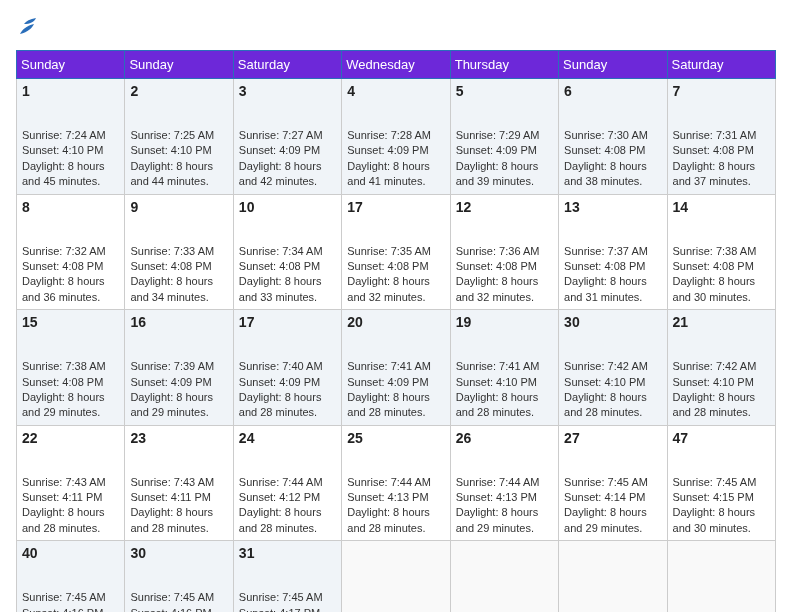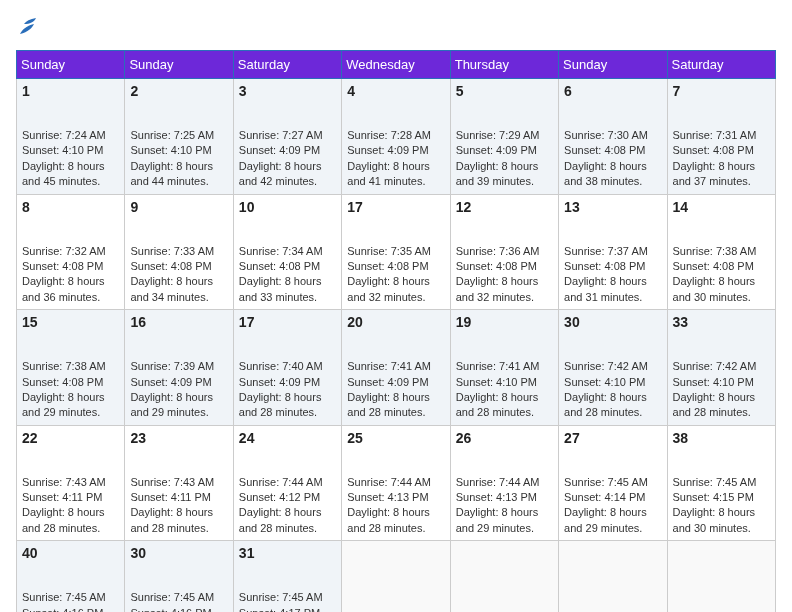--- a/index.html
+++ b/index.html
@@ -204,21 +204,21 @@
         </td>
         <td>
           <span class="day-number">19</span>
           <div class="day-info">Sunrise: 7:41 AM<br>Sunset: 4:10 PM<br>Daylight: 8 hours and 28 minutes.</div>
         </td>
         <td>
           <span class="day-number">30</span>
           <div class="day-info">Sunrise: 7:42 AM<br>Sunset: 4:10 PM<br>Daylight: 8 hours and 28 minutes.</div>
         </td>
         <td>
-          <span class="day-number">33</span>
+          <span class="day-number">21</span>
           <div class="day-info">Sunrise: 7:42 AM<br>Sunset: 4:10 PM<br>Daylight: 8 hours and 28 minutes.</div>
         </td>
       </tr>
       <tr>
         <td>
           <span class="day-number">22</span>
           <div class="day-info">Sunrise: 7:43 AM<br>Sunset: 4:11 PM<br>Daylight: 8 hours and 28 minutes.</div>
         </td>
         <td>
           <span class="day-number">23</span>
@@ -234,21 +234,21 @@
         </td>
         <td>
           <span class="day-number">26</span>
           <div class="day-info">Sunrise: 7:44 AM<br>Sunset: 4:13 PM<br>Daylight: 8 hours and 29 minutes.</div>
         </td>
         <td>
           <span class="day-number">27</span>
           <div class="day-info">Sunrise: 7:45 AM<br>Sunset: 4:14 PM<br>Daylight: 8 hours and 29 minutes.</div>
         </td>
         <td>
-          <span class="day-number">38</span>
+          <span class="day-number">47</span>
           <div class="day-info">Sunrise: 7:45 AM<br>Sunset: 4:15 PM<br>Daylight: 8 hours and 30 minutes.</div>
         </td>
       </tr>
       <tr>
         <td>
           <span class="day-number">40</span>
           <div class="day-info">Sunrise: 7:45 AM<br>Sunset: 4:16 PM<br>Daylight: 8 hours and 30 minutes.</div>
         </td>
         <td>
           <span class="day-number">30</span>

